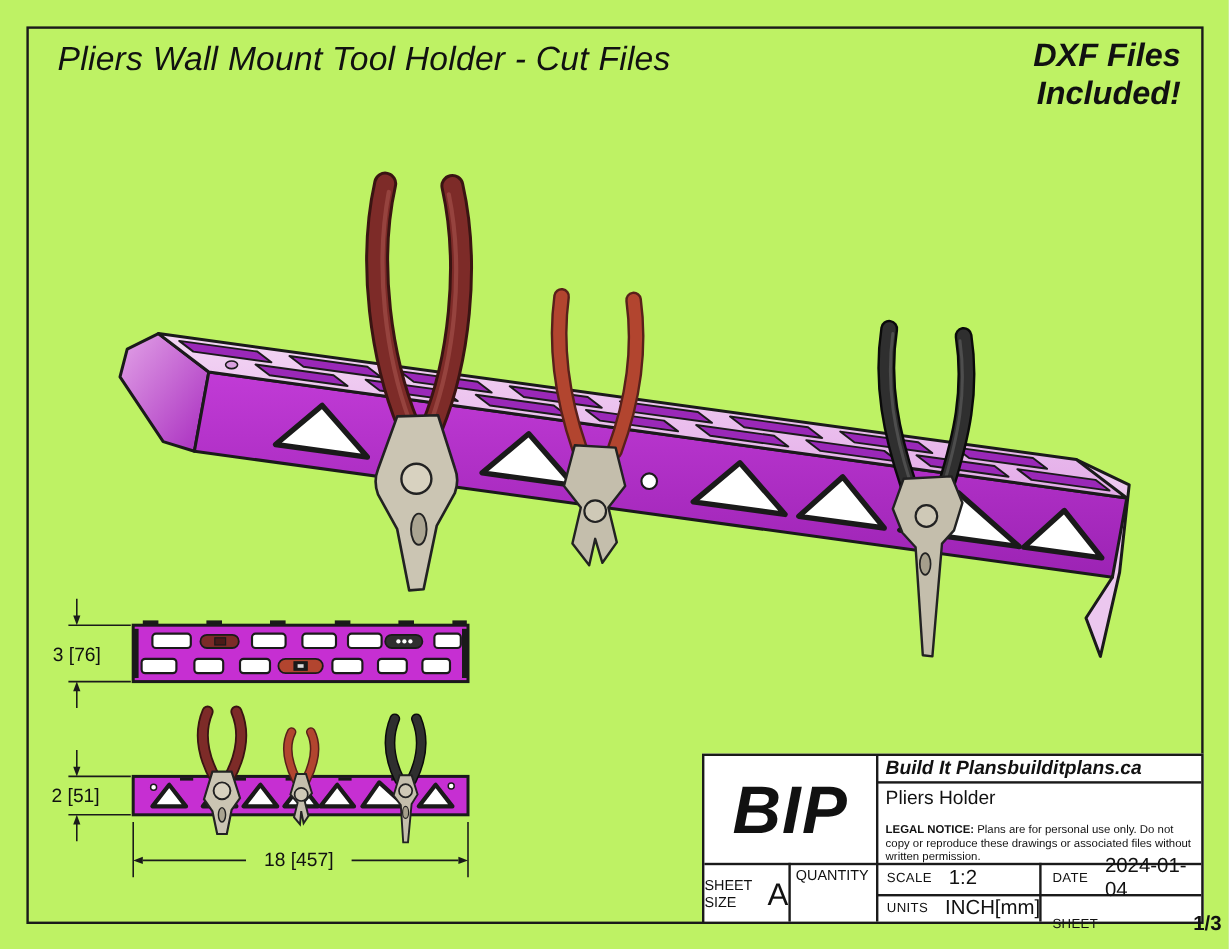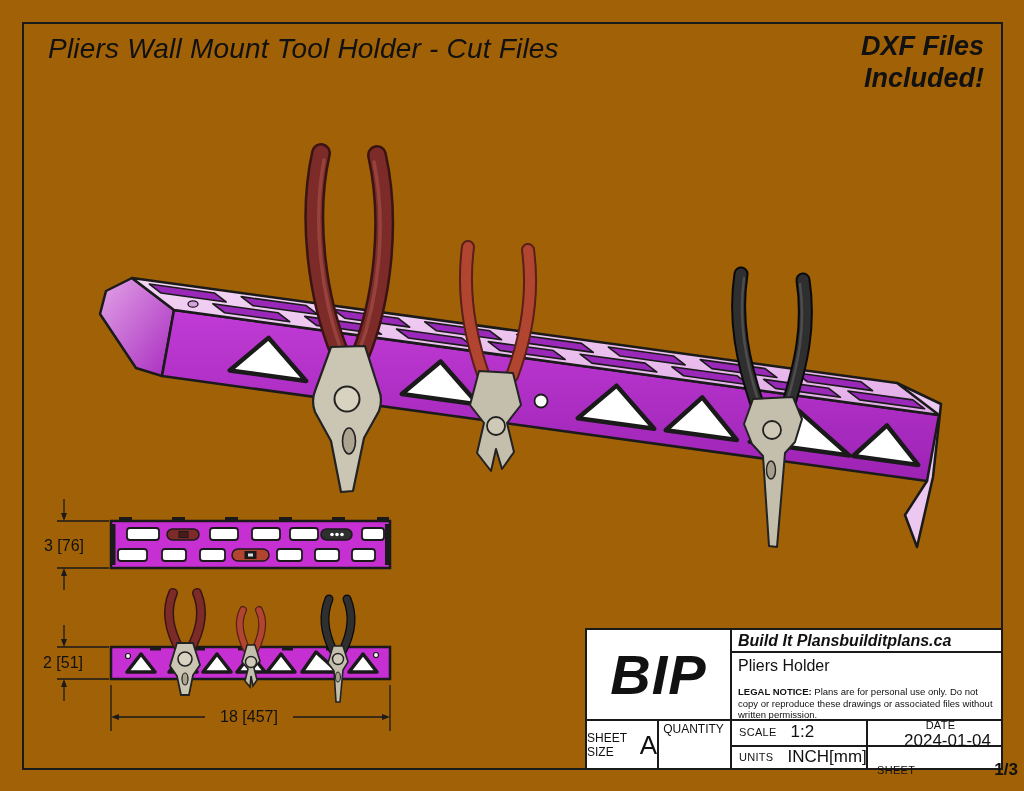--- a/index.html
+++ b/index.html
@@ -1,17 +1,17 @@
 <!DOCTYPE html>
 <html><head>
 <meta charset="utf-8">
 <style>
   html,body{margin:0;padding:0;background:#e8e8e8;}
   .page{
-    position:relative;width:1024px;height:791px;background:#a16207;
+    position:relative;width:1024px;height:791px;background:#bef264;
     font-family:"Liberation Sans", sans-serif;color:#111;overflow:hidden;
   }
   .sheet-border{
     position:absolute;left:22px;top:22px;width:981px;height:748px;
     border:2px solid #1a1a1a;box-sizing:border-box;
   }
   .doc-title{
     position:absolute;left:48px;top:33px;
     font-size:28px;font-style:italic;font-weight:500;letter-spacing:.2px;white-space:nowrap;
   }
@@ -297,21 +297,21 @@
       <span class="val">A</span>
     </div>
     <div class="tb-quantity">
       <span class="tb-cell-label">QUANTITY</span>
     </div>
 
     <div class="tb-field" style="left:143px;top:89px;width:136px;">
       <span class="lbl">SCALE</span>
       <span class="val">1:2</span>
     </div>
-    <div class="tb-field" style="left:281px;top:89px;width:136px;flex-direction:column;">
+    <div class="tb-field" style="left:281px;top:89px;width:136px;">
       <span class="lbl">DATE</span>
       <span class="val">2024-01-04</span>
     </div>
     <div class="tb-field" style="left:143px;top:115px;width:136px;height:23px;">
       <span class="lbl">UNITS</span>
       <span class="val">INCH[mm]</span>
     </div>
     <div class="tb-field" style="left:281px;top:128px;width:150px;height:23px;justify-content:space-between;">
       <span class="lbl">SHEET</span>
       <span class="val" style="margin-left:30px;font-weight:bold;">1/3</span>

